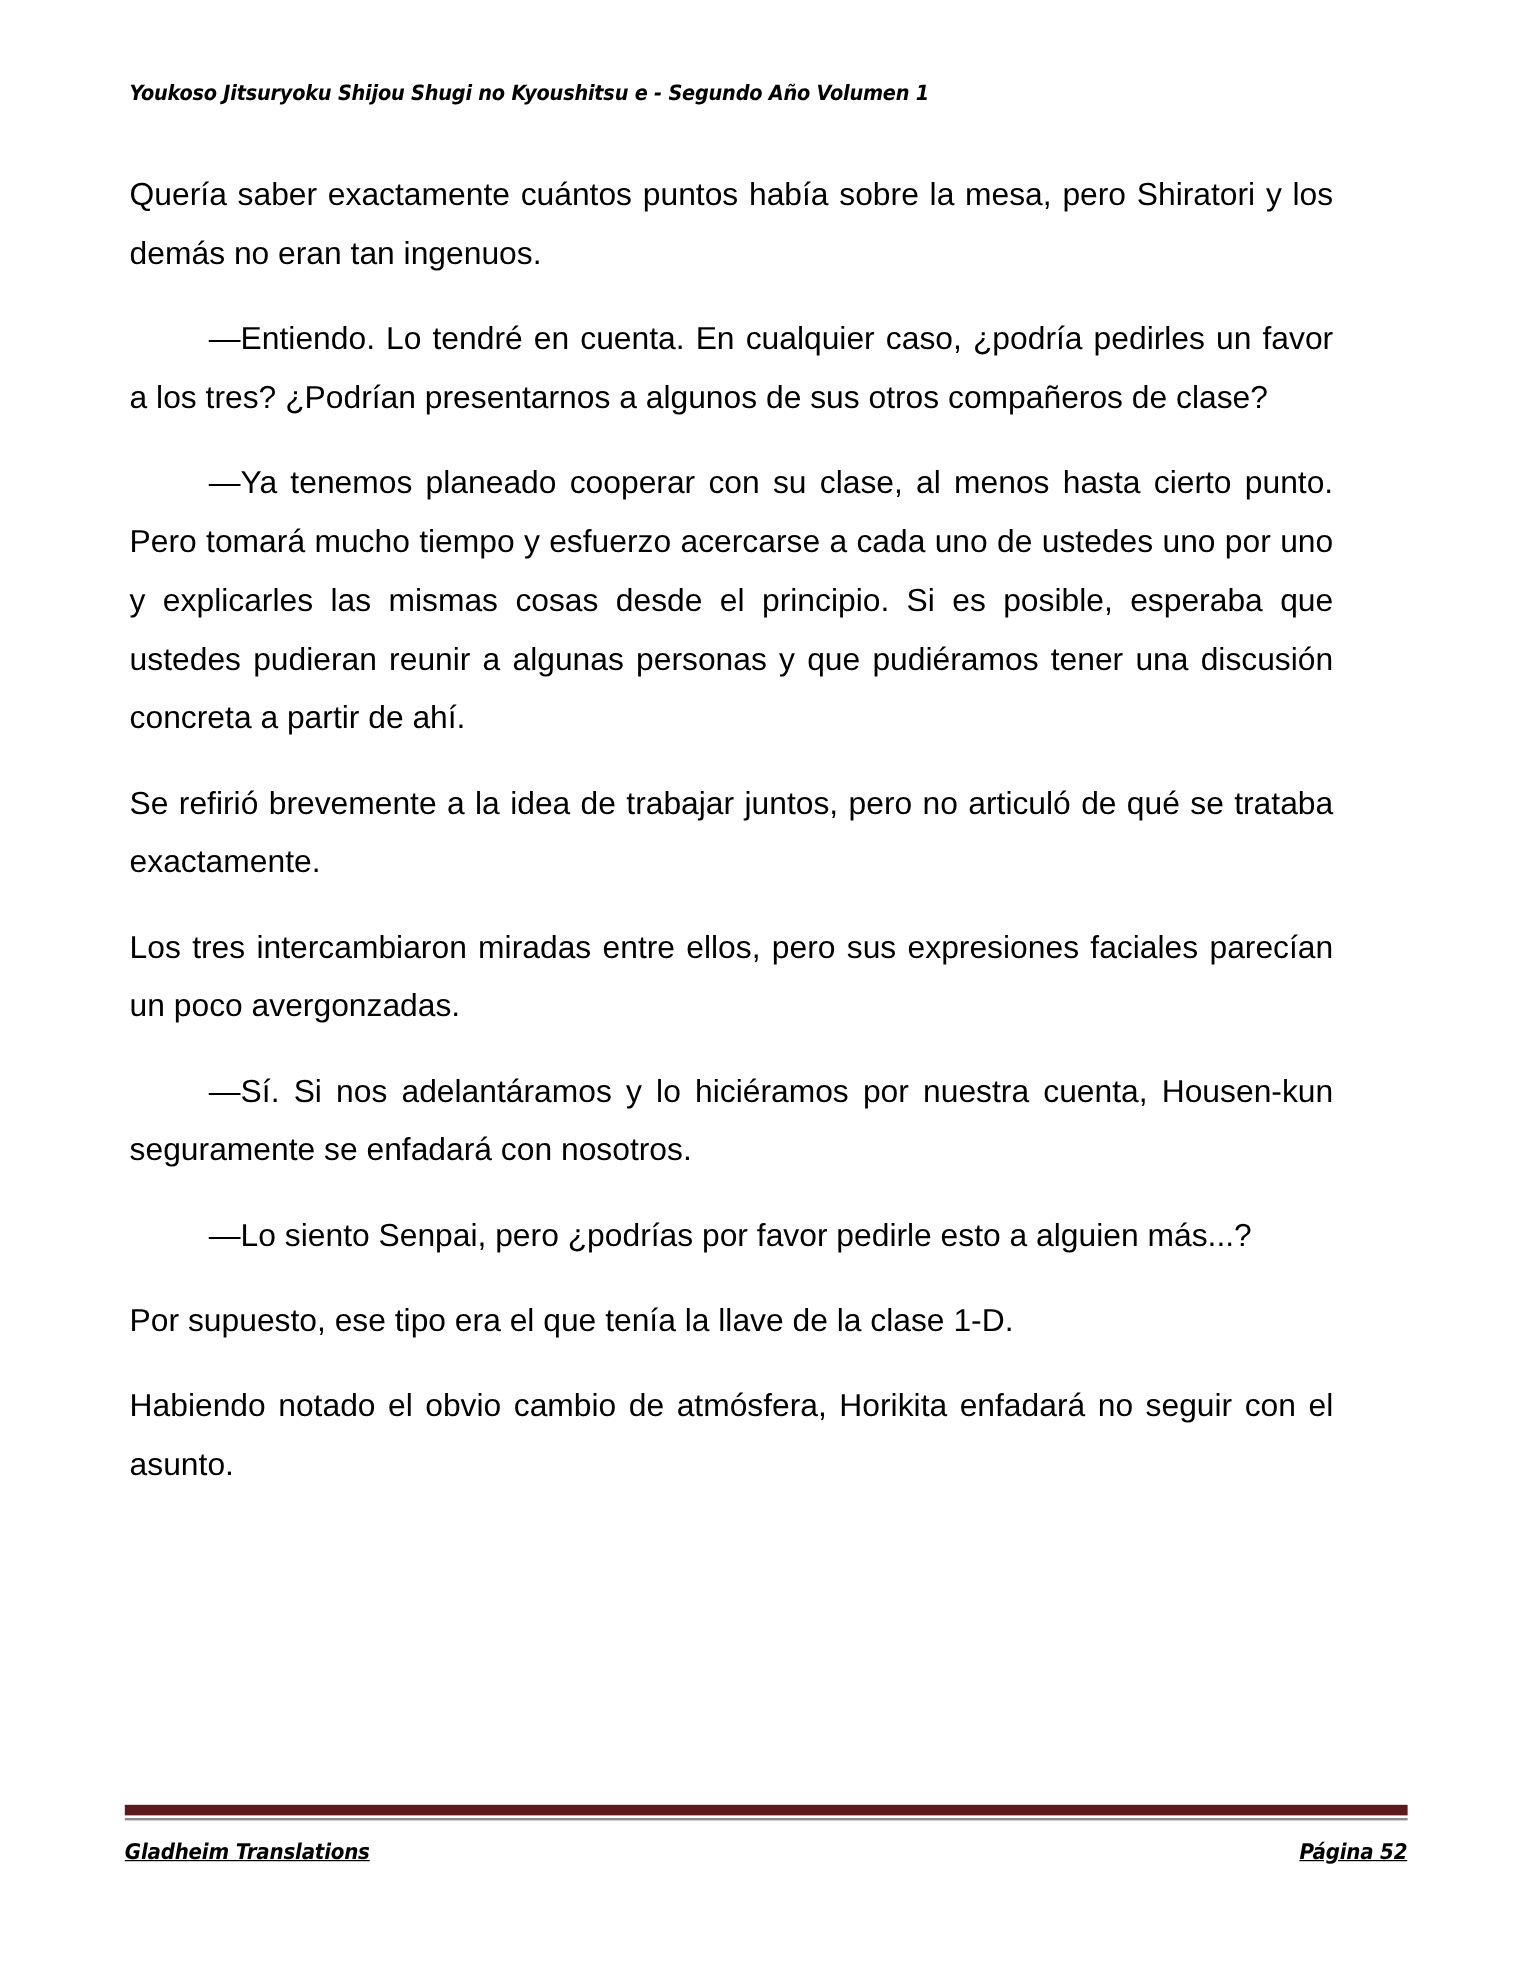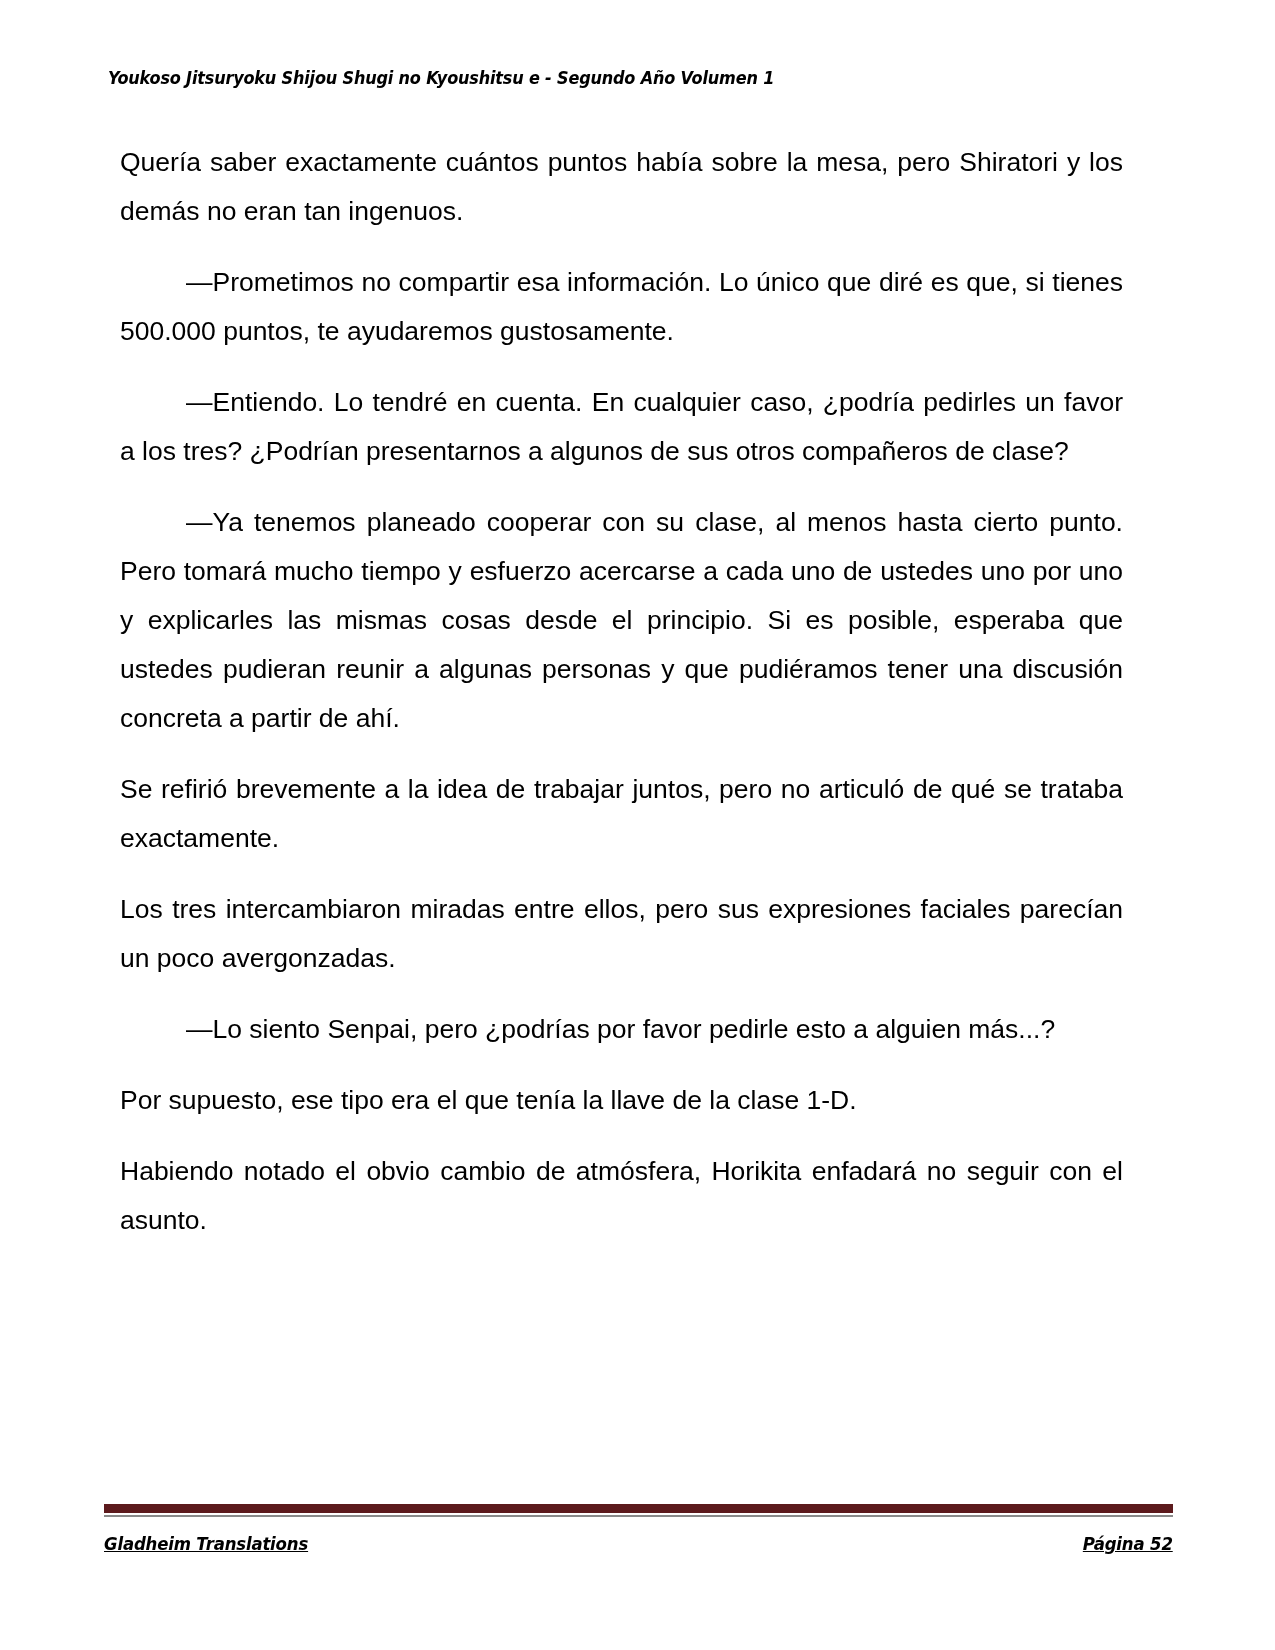--- a/index.html
+++ b/index.html
@@ -44,21 +44,20 @@
     transform-origin: left center;
     color: #000000;
   }
 
   
   .content {
     position: absolute;
     left: 108px;
     top: 138px;
     width: 1003px;
-    margin-left: 12px;
   }
 
   p.para {
     margin: 0 0 22px 0;
     font-size: 26.5px;
     line-height: 49px;
     text-align: justify;
     text-justify: inter-word;
     color: #000000;
     -webkit-hyphens: none;
@@ -123,25 +122,25 @@
 <body>
 
 <div class="page">
 
   <div class="page-header">
     <div class="header-title">Youkoso Jitsuryoku Shijou Shugi no Kyoushitsu e - Segundo Año Volumen 1</div>
   </div>
 
   <div class="content">
     <p class="para">Quería saber exactamente cuántos puntos había sobre la mesa, pero Shiratori y los demás no eran tan ingenuos.</p>
-    <p class="para indent">—Prometimos no compartir esa información. Lo único que diré es que, si tienes 500.000 puntos, te ayudaremos gustosamente.</p>
     <p class="para indent">—Entiendo. Lo tendré en cuenta. En cualquier caso, ¿podría pedirles un favor a los tres? ¿Podrían presentarnos a algunos de sus otros compañeros de clase?</p>
     <p class="para indent">—Ya tenemos planeado cooperar con su clase, al menos hasta cierto punto. Pero tomará mucho tiempo y esfuerzo acercarse a cada uno de ustedes uno por uno y explicarles las mismas cosas desde el principio. Si es posible, esperaba que ustedes pudieran reunir a algunas personas y que pudiéramos tener una discusión concreta a partir de ahí.</p>
     <p class="para">Se refirió brevemente a la idea de trabajar juntos, pero no articuló de qué se trataba exactamente.</p>
     <p class="para">Los tres intercambiaron miradas entre ellos, pero sus expresiones faciales parecían un poco avergonzadas.</p>
+    <p class="para indent">—Sí. Si nos adelantáramos y lo hiciéramos por nuestra cuenta, Housen-kun seguramente se enfadará con nosotros.</p>
     <p class="para indent">—Lo siento Senpai, pero ¿podrías por favor pedirle esto a alguien más...?</p>
     <p class="para">Por supuesto, ese tipo era el que tenía la llave de la clase 1-D.</p>
     <p class="para">Habiendo notado el obvio cambio de atmósfera, Horikita enfadará no seguir con el asunto.</p>
 
   </div>
 
   <div class="page-footer">
     <div class="footer-rule-thick" style="background: rgb(92, 26, 29);"></div>
     <div class="footer-rule-gap"></div>
     <div class="footer-rule-thin"></div>

